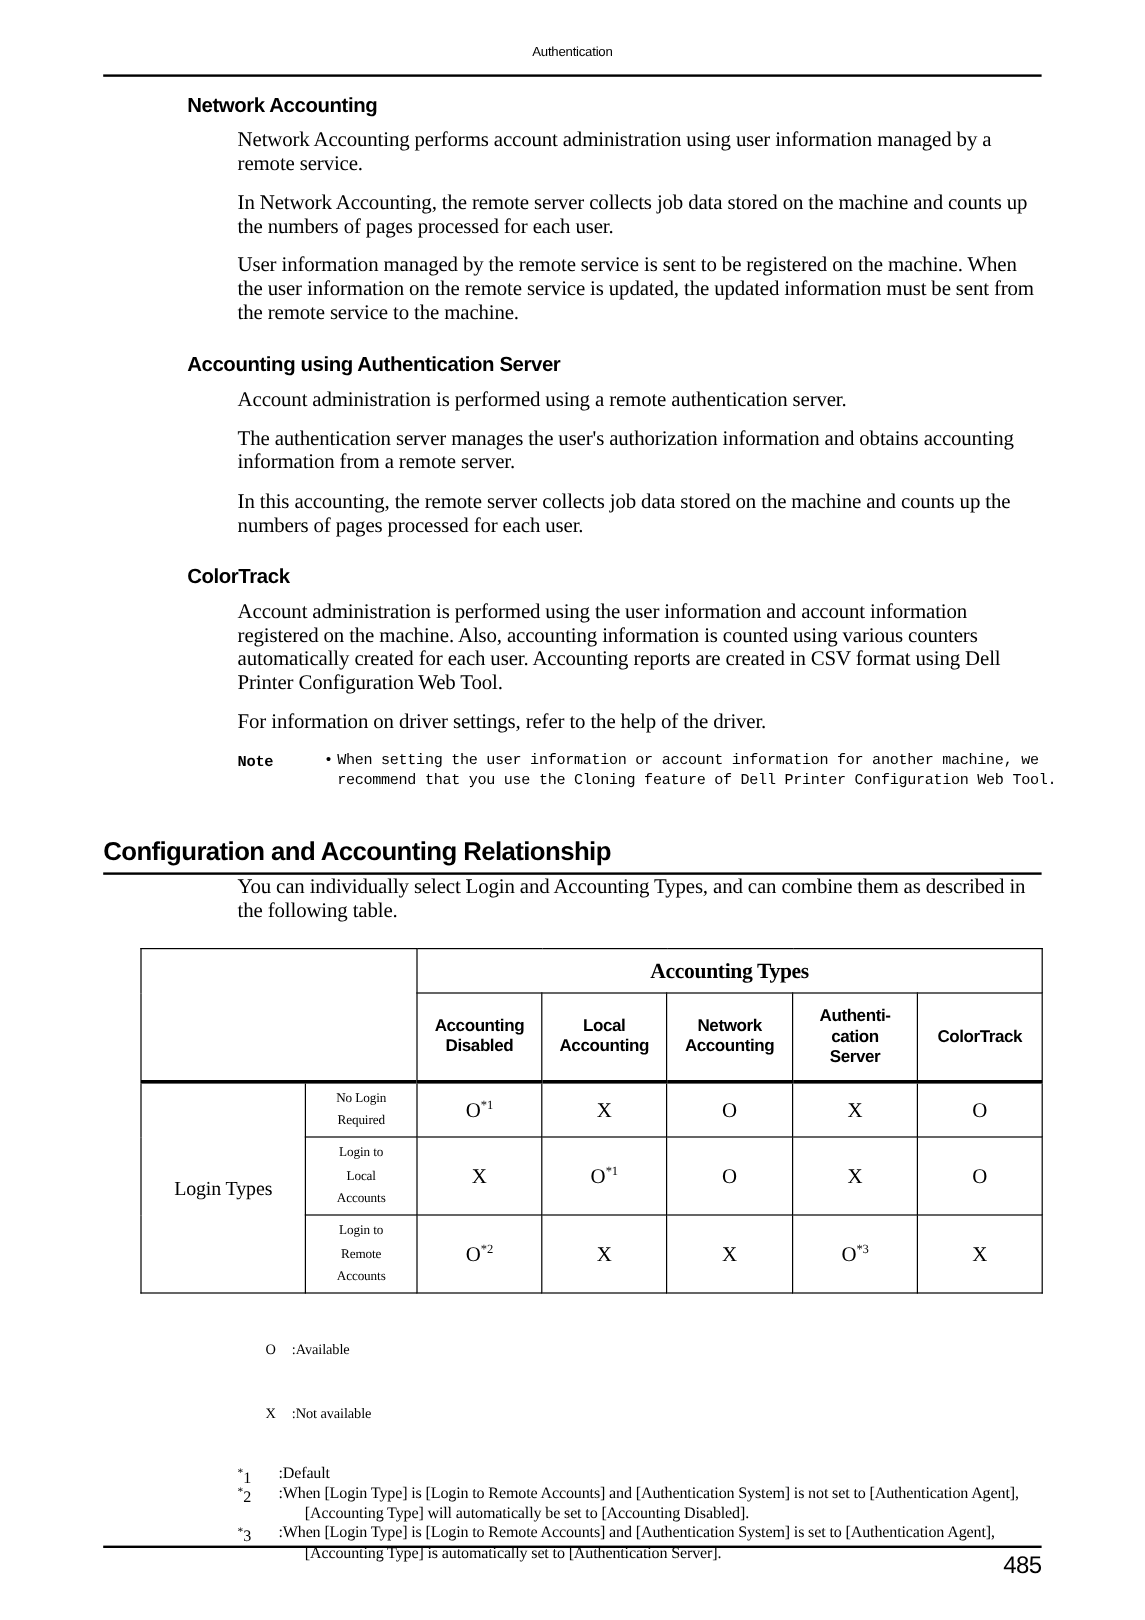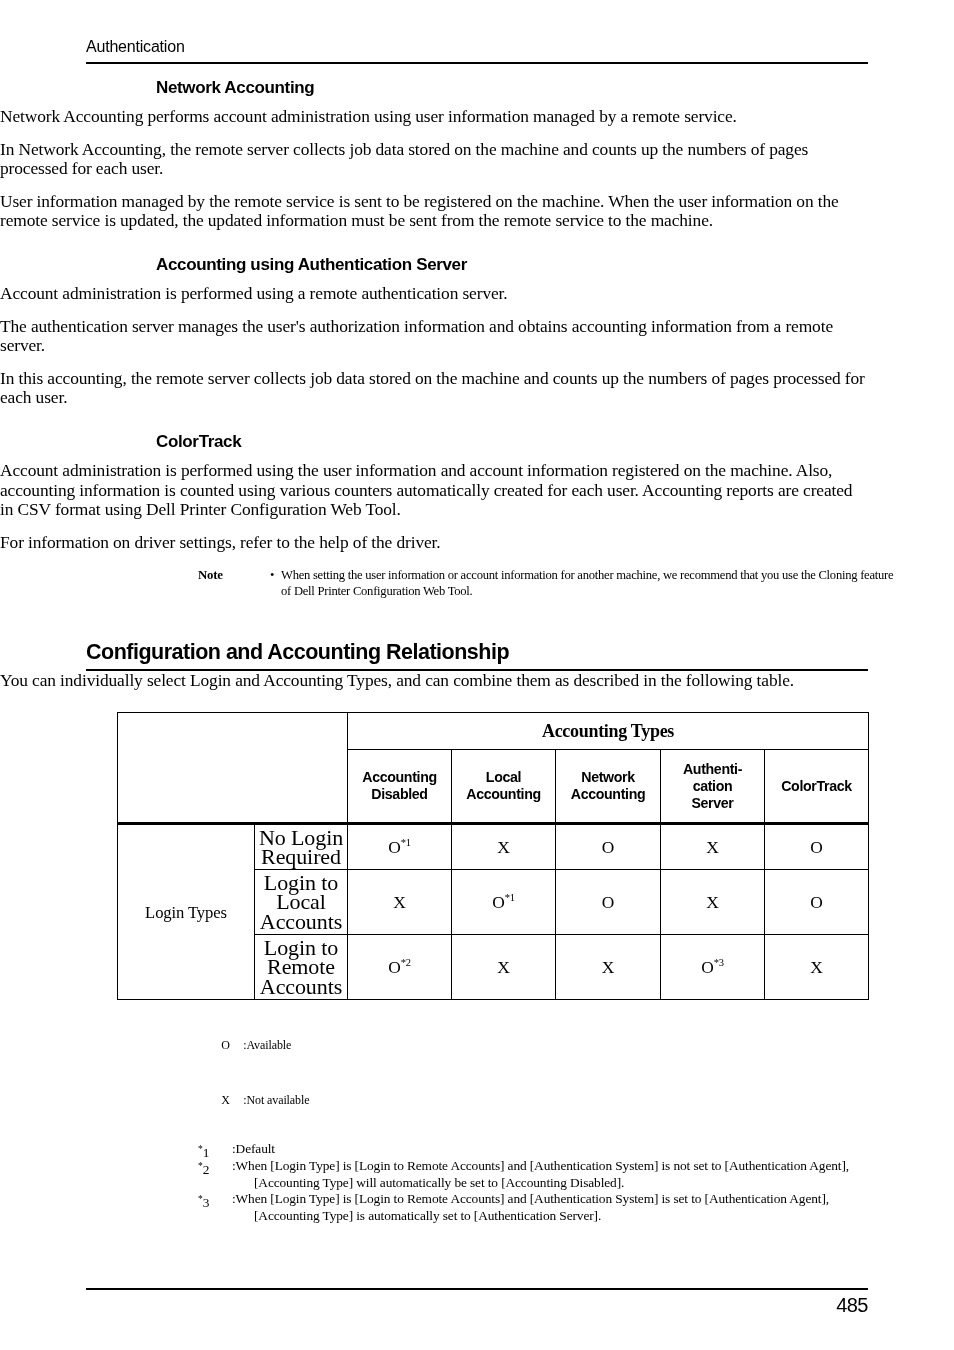--- a/index.html
+++ b/index.html
@@ -22,23 +22,23 @@
     width: 954px;
     height: 1350px;
   }
 
   
   .run-head {
     position: absolute;
     left: 86px;
     top: 38px;
     width: 782px;
-    text-align: left;
+    text-align: center;
     font-family: "Liberation Sans", "DejaVu Sans", sans-serif;
-    font-size: 16px;
+    font-size: 11px;
     letter-spacing: -0.2px;
     color: #000;
   }
   .run-head-rule {
     position: absolute;
     left: 86px;
     top: 62px;
     width: 782px;
     height: 2px;
     background: #000;
@@ -57,36 +57,37 @@
     font-family: "Liberation Sans", "DejaVu Sans", sans-serif;
     font-weight: bold;
     font-size: 17px;
     letter-spacing: -0.35px;
     color: #000;
   }
   .sub-head.gap { margin-top: 24px; }
 
   p.body {
     margin: 0 0 13px 0;
+    padding-left: 198px;
     padding-right: 86px;
     font-size: 17.4px;
     line-height: 19.6px;
     letter-spacing: -0.12px;
     text-align: left;
     color: #000;
   }
   p.body.tight { margin-bottom: 11px; }
 
   
   .note {
     position: relative;
     margin: 16px 0 0 0;
     padding-left: 198px;
     padding-right: 54px;
-    font-family: Liberation Serif, serif;
+    font-family: Liberation Mono, monospace;
     font-size: 12.6px;
     line-height: 15.6px;
     letter-spacing: -0.25px;
   }
   .note-label {
     position: absolute;
     left: 198px;
     top: 0;
     font-weight: bold;
     font-size: 12.8px;
@@ -181,21 +182,21 @@
     padding: 6px 0 0 8px;
     font-size: 16.6px;
     line-height: 19px;
     letter-spacing: -0.1px;
     border-top: 3px solid #000;
   }
   td.rowlabel-sub {
     text-align: left;
     vertical-align: top;
     padding: 6px 0 6px 8px;
-    font-size: 22px;
+    font-size: 11px;
     line-height: 19.4px;
     letter-spacing: -0.1px;
   }
   tr.data-row-1 td { border-top: 3px solid #000; }
   tr.data-row-1 td.rowlabel-main { border-top: 3px solid #000; }
 
   td.cell-val {
     font-size: 17.4px;
     height: 44px;
   }

